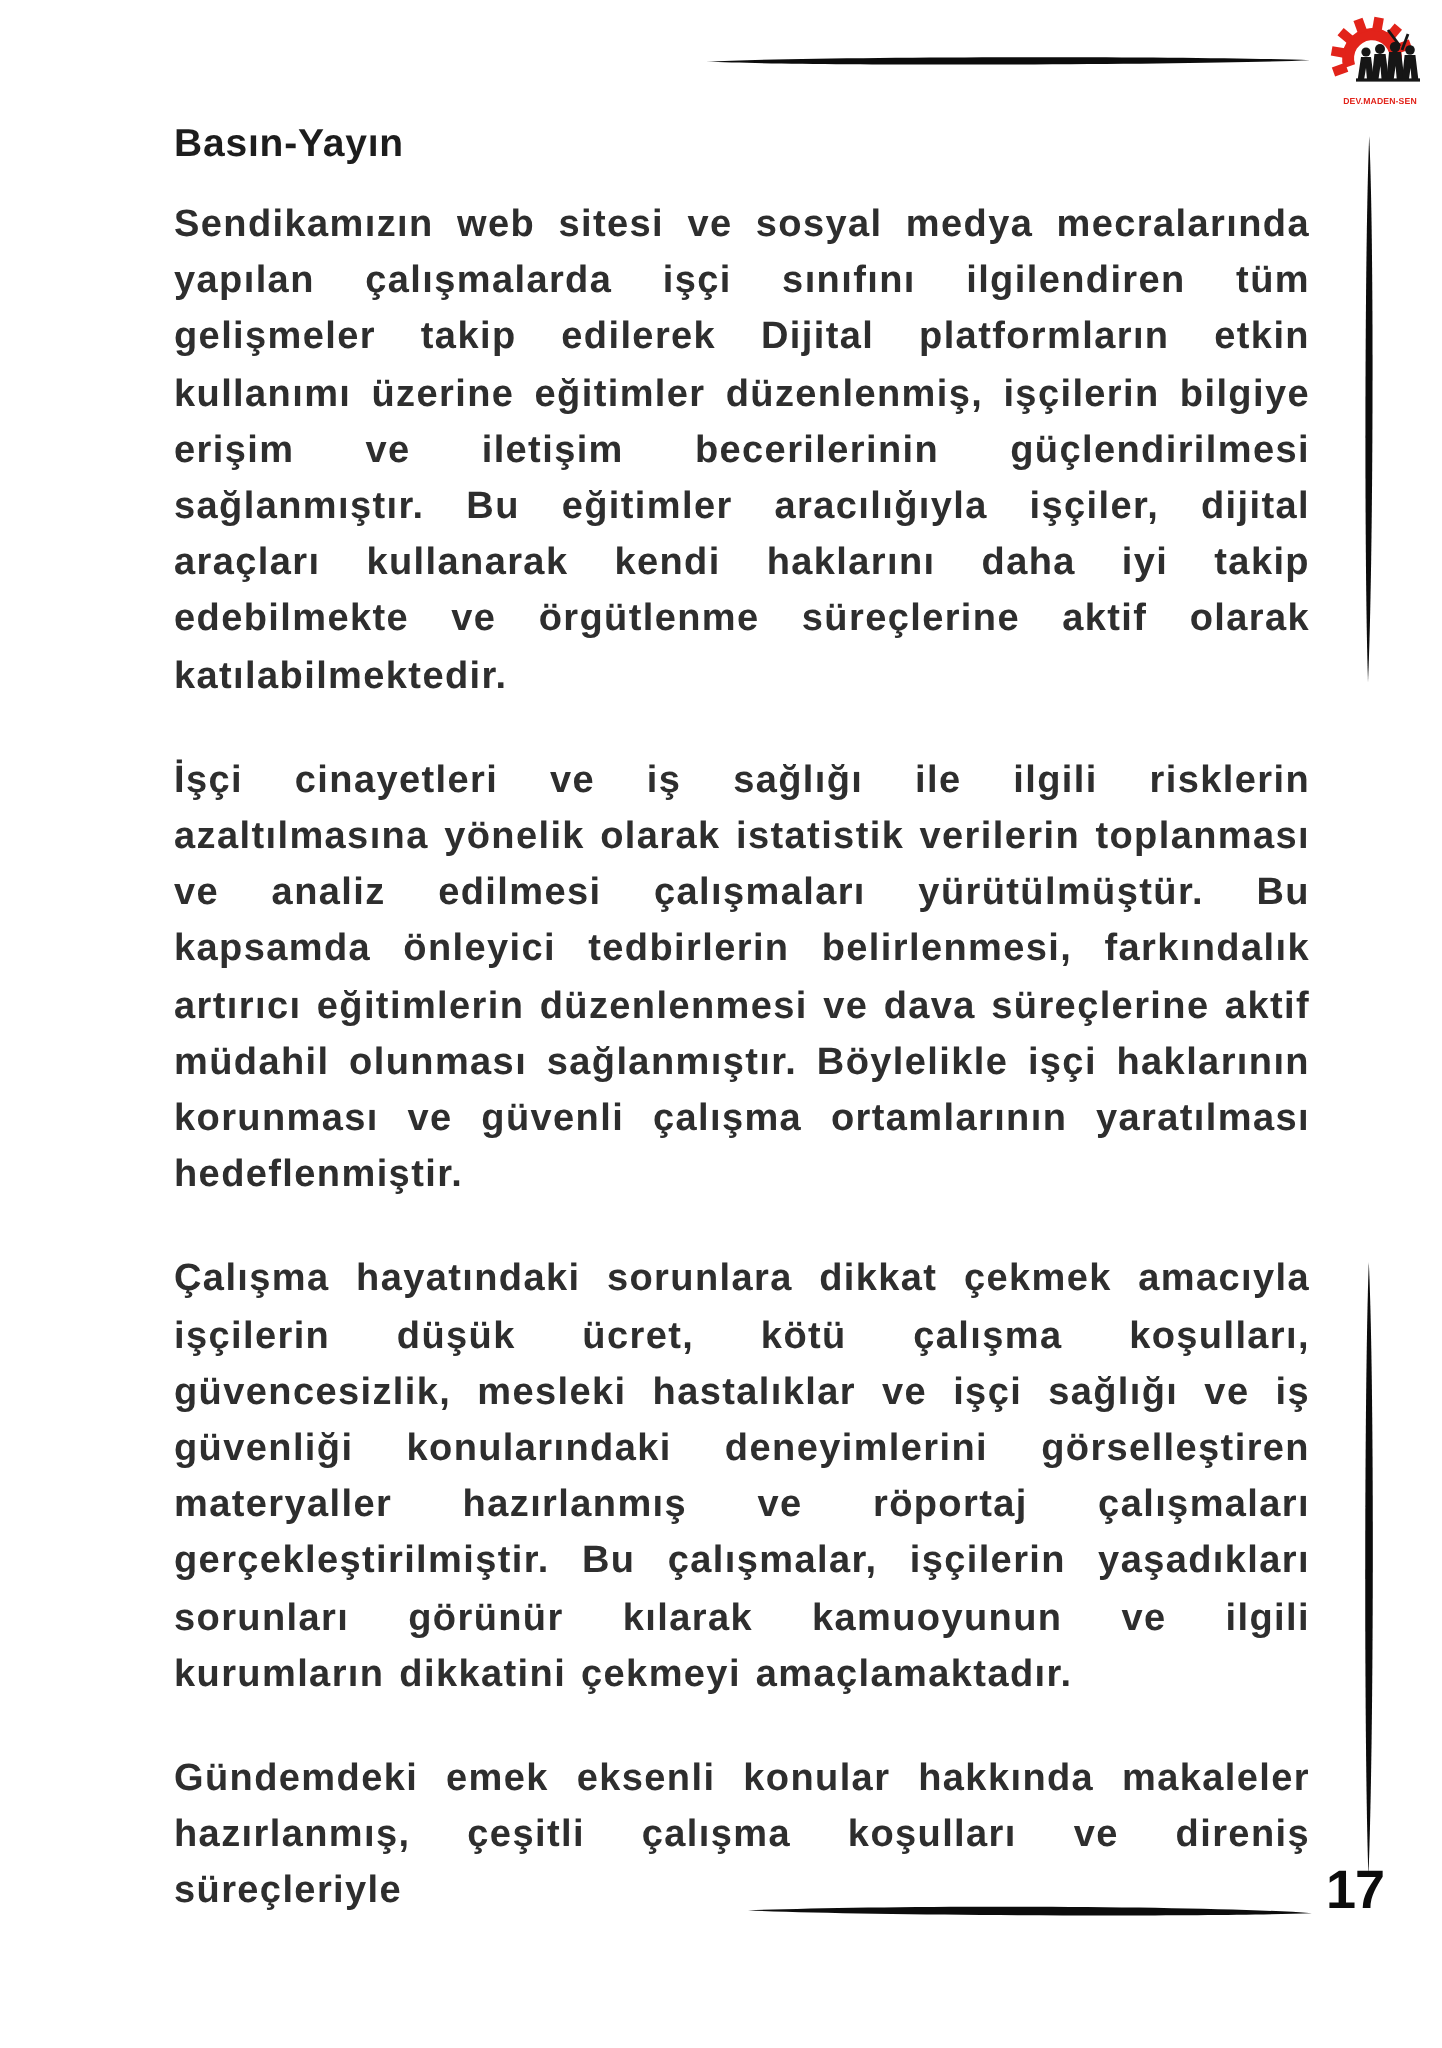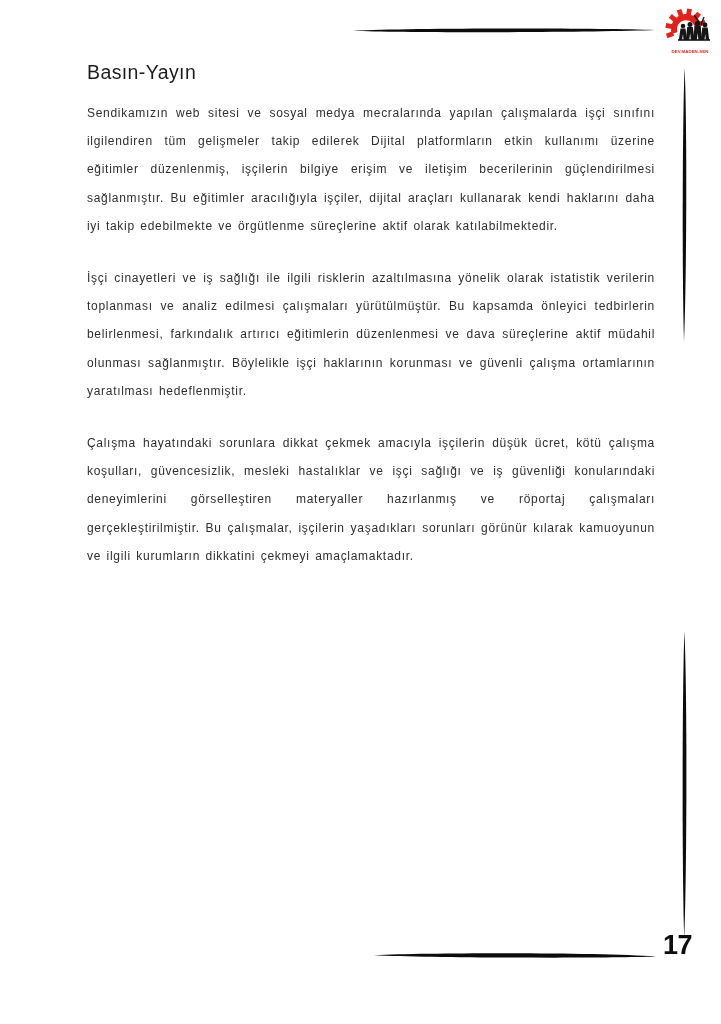--- a/index.html
+++ b/index.html
@@ -47,32 +47,33 @@
   }
   
   .content{
     position:absolute;
     left:87px;top:60px;width:568px;
   }
   .section-title{
     margin:0 0 15px 0;
     font-size:19.5px;
     line-height:24px;
-    font-weight:normal;
+    font-weight:bold;
     letter-spacing:0.4px;
     color:#1d1d1d;
   }
   .content p{
     margin:0 0 24px 0;
-    font-size:12px;
+    font-size:19px;
     line-height:28.2px;
     letter-spacing:0.7px;
     word-spacing:1.5px;
     text-align:justify;
     color:var(--text);
+    font-weight:bold;
   }
   .content p:last-child{margin-bottom:0;}
   
   .page-number{
     position:absolute;
     left:663px;top:930px;
     width:50px;
     font-size:27px;
     font-weight:bold;
     letter-spacing:-0.5px;
@@ -132,20 +133,21 @@
     <svg viewBox="0 0 8 307" preserveAspectRatio="none" aria-hidden="true">
       <path d="M3.4,0 C1.1,62 1.0,242 3.2,307 C5.9,242 6.3,62 3.4,0 Z" fill="#0c0c0c"></path>
     </svg>
   </span>
 
   <main class="content">
     <h1 class="section-title">Basın-Yayın</h1>
     <p>Sendikamızın web sitesi ve sosyal medya mecralarında yapılan çalışmalarda işçi sınıfını ilgilendiren tüm gelişmeler takip edilerek Dijital platformların etkin kullanımı üzerine eğitimler düzenlenmiş, işçilerin bilgiye erişim ve iletişim becerilerinin güçlendirilmesi sağlanmıştır. Bu eğitimler aracılığıyla işçiler, dijital araçları kullanarak kendi haklarını daha iyi takip edebilmekte ve örgütlenme süreçlerine aktif olarak katılabilmektedir.</p>
     <p>İşçi cinayetleri ve iş sağlığı ile ilgili risklerin azaltılmasına yönelik olarak istatistik verilerin toplanması ve analiz edilmesi çalışmaları yürütülmüştür. Bu kapsamda önleyici tedbirlerin belirlenmesi, farkındalık artırıcı eğitimlerin düzenlenmesi ve dava süreçlerine aktif müdahil olunması sağlanmıştır. Böylelikle işçi haklarının korunması ve güvenli çalışma ortamlarının yaratılması hedeflenmiştir.</p>
     <p>Çalışma hayatındaki sorunlara dikkat çekmek amacıyla işçilerin düşük ücret, kötü çalışma koşulları, güvencesizlik, mesleki hastalıklar ve işçi sağlığı ve iş güvenliği konularındaki deneyimlerini görselleştiren materyaller hazırlanmış ve röportaj çalışmaları gerçekleştirilmiştir. Bu çalışmalar, işçilerin yaşadıkları sorunları görünür kılarak kamuoyunun ve ilgili kurumların dikkatini çekmeyi amaçlamaktadır.</p>
+    <p>Gündemdeki emek eksenli konular hakkında makaleler hazırlanmış, çeşitli çalışma koşulları ve direniş süreçleriyle</p>
   </main>
 
   <span class="stroke bottom-stroke">
     <svg viewBox="0 0 282 9" preserveAspectRatio="none" aria-hidden="true">
       <path d="M0,4.2 C60,1.6 225,1.4 282,5.6 C225,7.6 60,6.8 0,4.2 Z" fill="#0c0c0c"></path>
     </svg>
   </span>
   <div class="page-number">17</div>
 
 </div>

